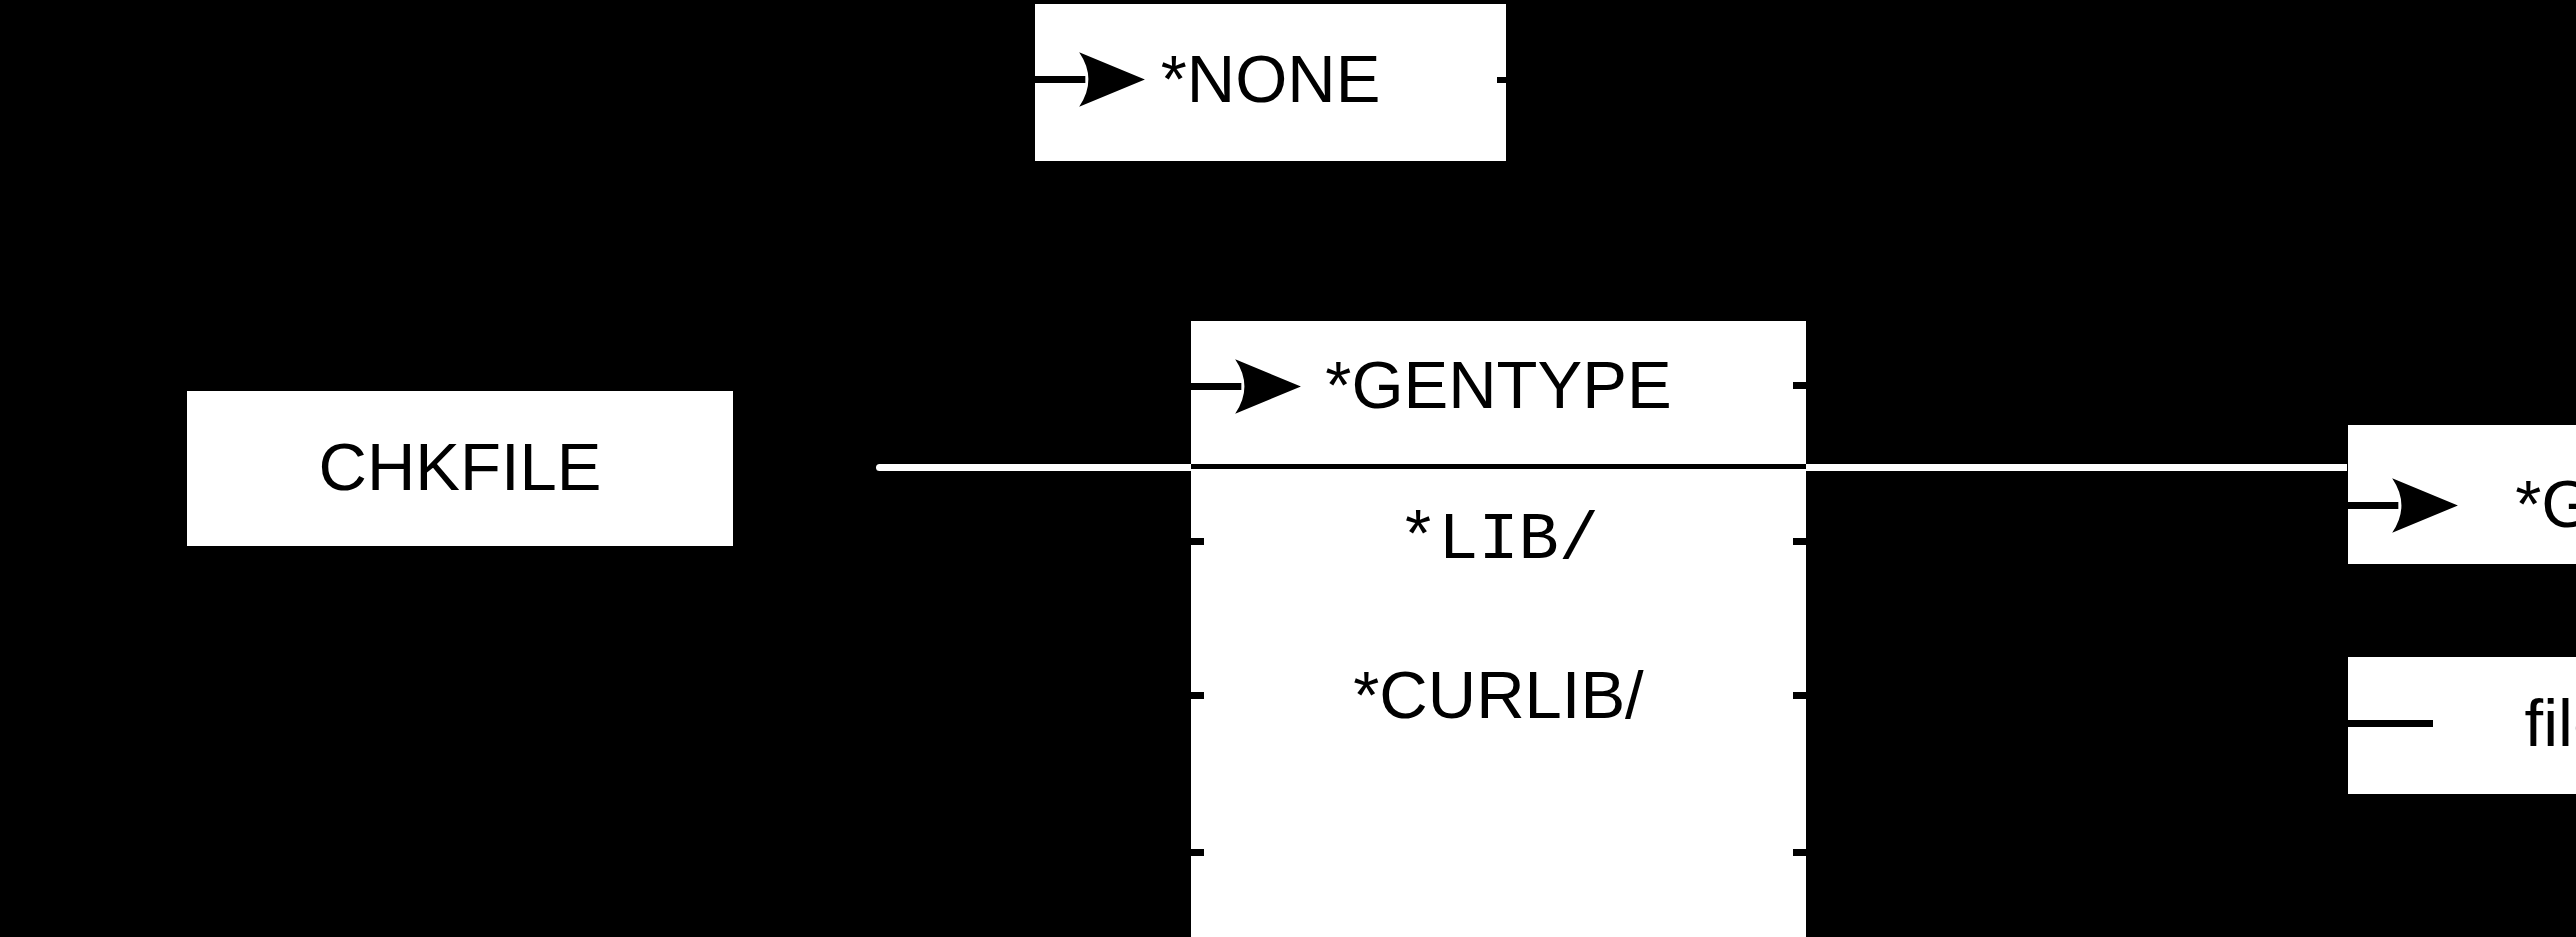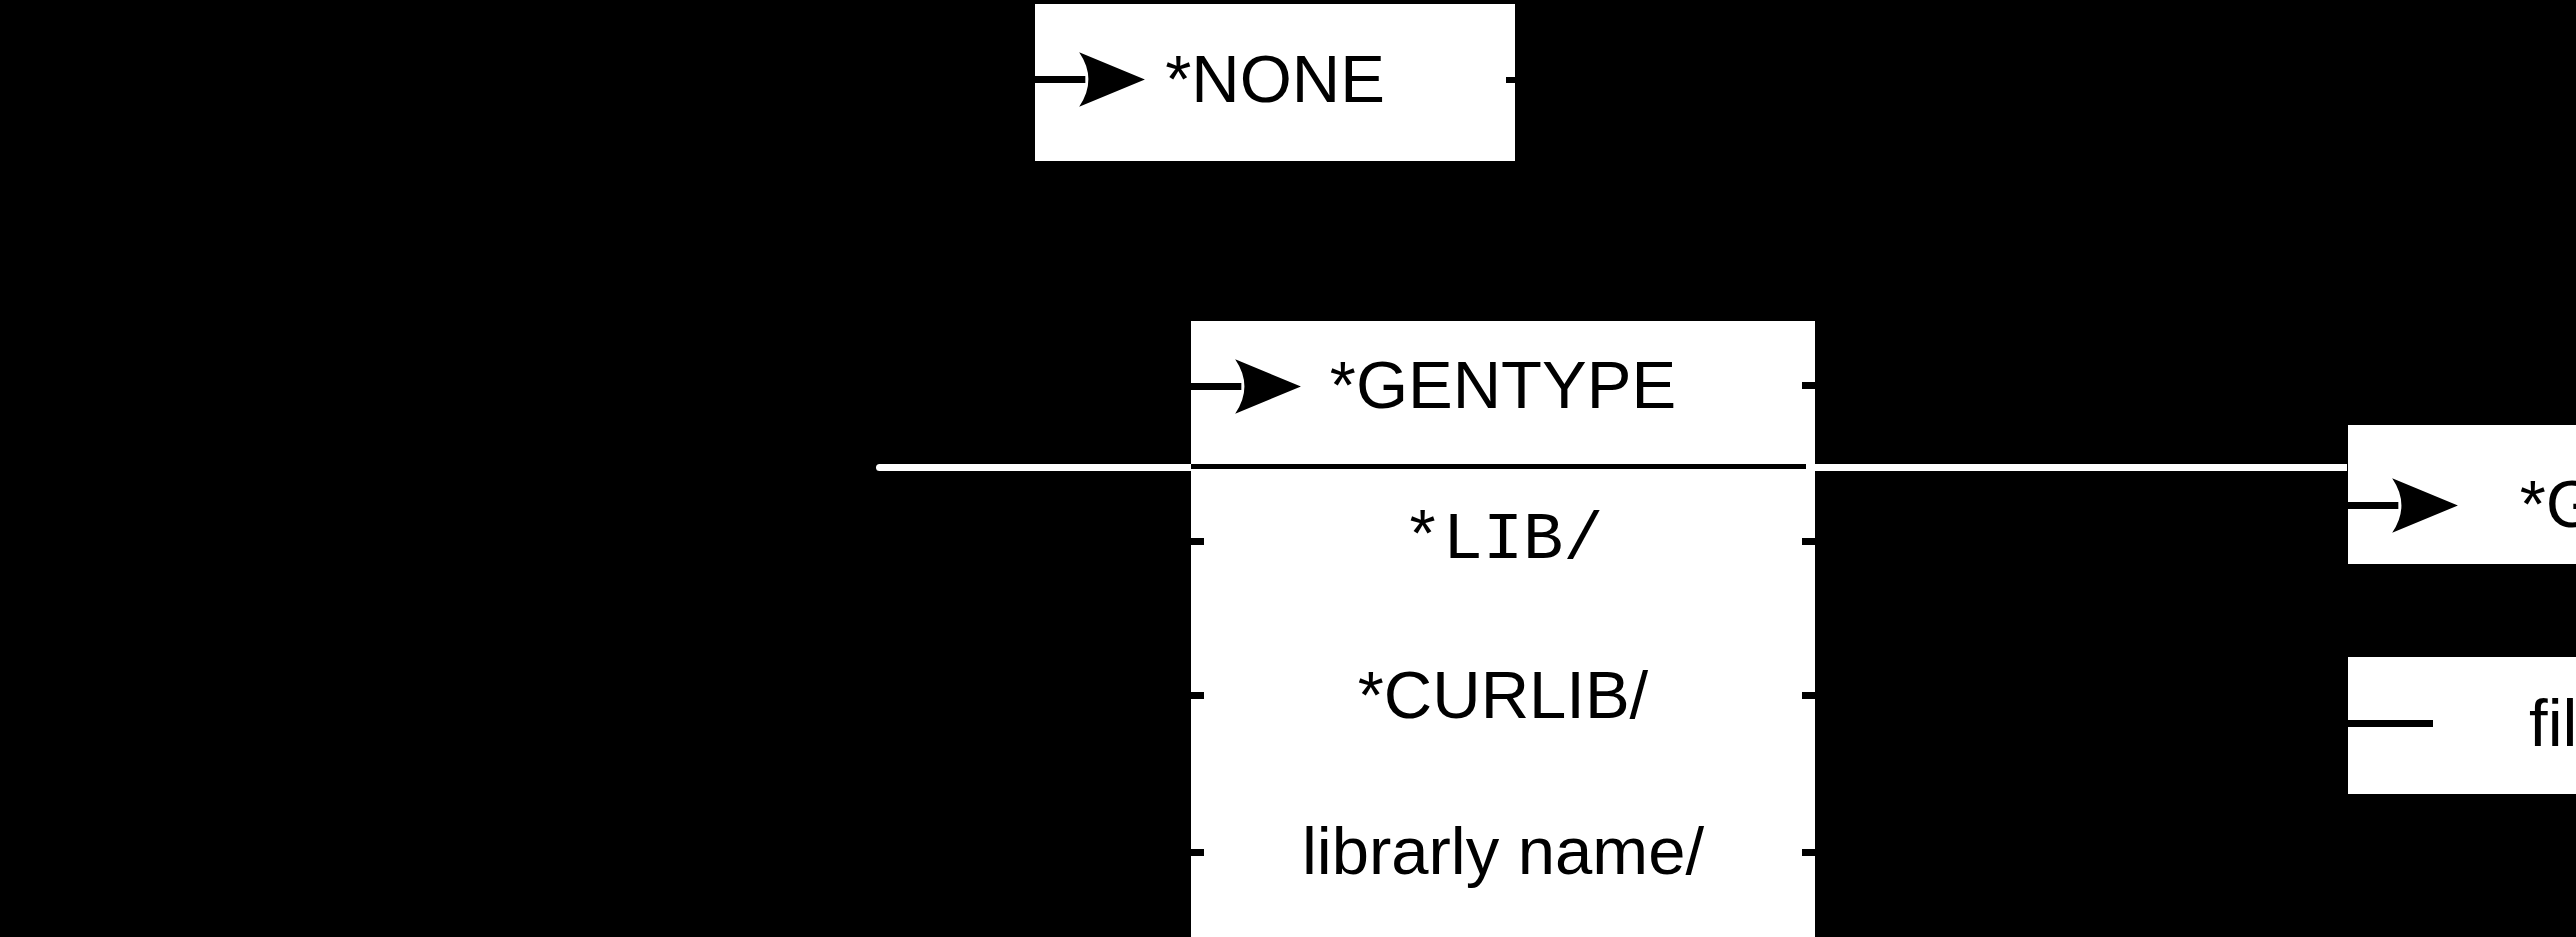--- a/index.html
+++ b/index.html
@@ -6,21 +6,20 @@
   #canvas{
     position:relative;
     width:4009px;height:937px;
     background:#000;
     overflow:hidden;
     font-family:"Liberation Sans", sans-serif;
   }
   .node{
     position:absolute;
     background:#fff;
-    padding-left:9px;
   }
   .label{
     position:absolute;
     left:0;right:0;
     text-align:center;
     color:#000;
     font-size:67px;
     line-height:1;
     transform:translateY(-52%);
     white-space:nowrap;
@@ -53,20 +52,23 @@
     position:absolute;
     height:7.2px;
     background:#000;
   }
 </style>
 </head>
 <body>
 
 <div id="canvas">
 
+  <div class="node" style="left:187px;top:391px;width:546px;height:155px;">
+    <div class="label" style="top:77px;">CHKFILE</div>
+  </div>
 
   <div class="wire cap-left" style="left:876px;top:464px;width:315px;"></div>
 
   <div class="node" style="left:1035px;top:4.1px;width:471px;height:157px;">
     <svg class="arrow" style="top:47px;" viewBox="0 0 220 110">
       <path d="M0 48 H98 V62 H0 Z M86 2 Q122 55 86 108 L214 55 Z" fill="#000"></path>
     </svg>
     <div class="label" style="top:76px;">*NONE</div>
     <div class="tick right" style="top:73px;width:9.3px;height:6.2px;"></div>
   </div>
@@ -83,21 +85,20 @@
 
     <div class="tick left" style="top:217px;"></div>
     <div class="label" style="top:221px;font-family:Liberation Mono, monospace;">*LIB/</div>
     <div class="tick right" style="top:217px;"></div>
 
     <div class="tick left" style="top:371px;"></div>
     <div class="label" style="top:375px;">*CURLIB/</div>
     <div class="tick right" style="top:371px;"></div>
 
     <div class="tick left" style="top:528px;"></div>
-    <div class="label" style="top:531px;">librarly name/</div>
     <div class="tick right" style="top:528px;"></div>
   </div>
 
   <div class="wire" style="left:1806px;top:464px;width:541px;"></div>
 
   <div class="node" style="left:2348px;top:425px;width:625px;height:139px;">
     <svg class="arrow" style="top:52px;" viewBox="0 0 220 110">
       <path d="M0 48 H98 V62 H0 Z M86 2 Q122 55 86 108 L214 55 Z" fill="#000"></path>
     </svg>
     <div class="label" style="top:80px;">*GENLIB/</div>

